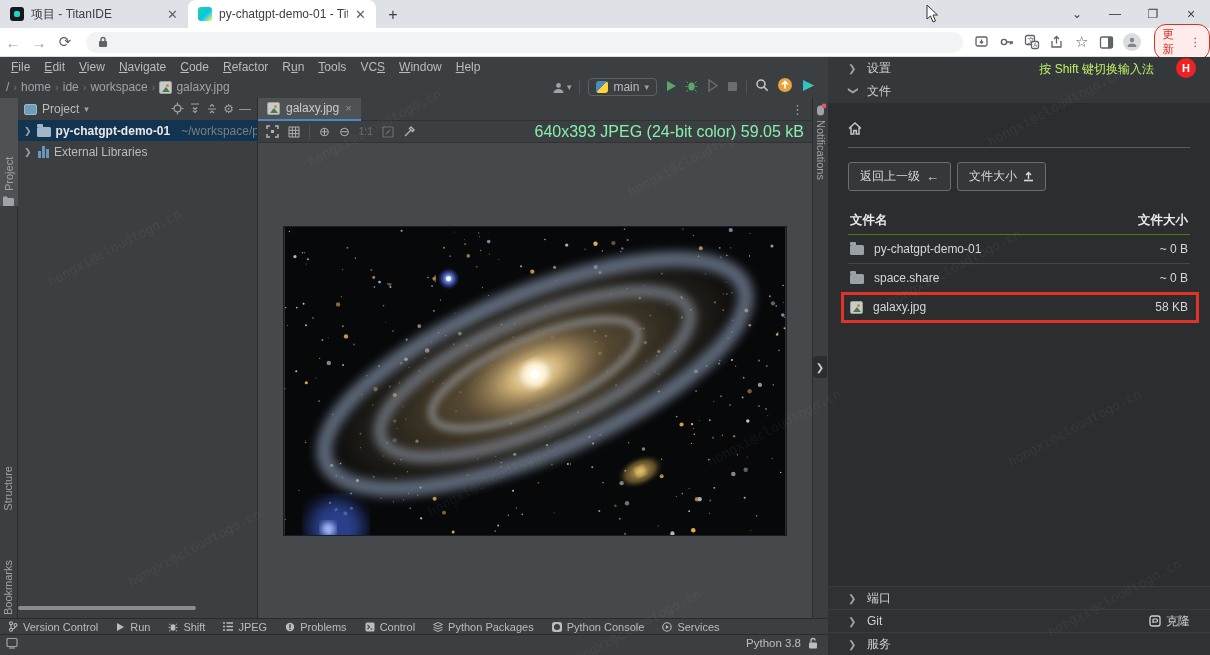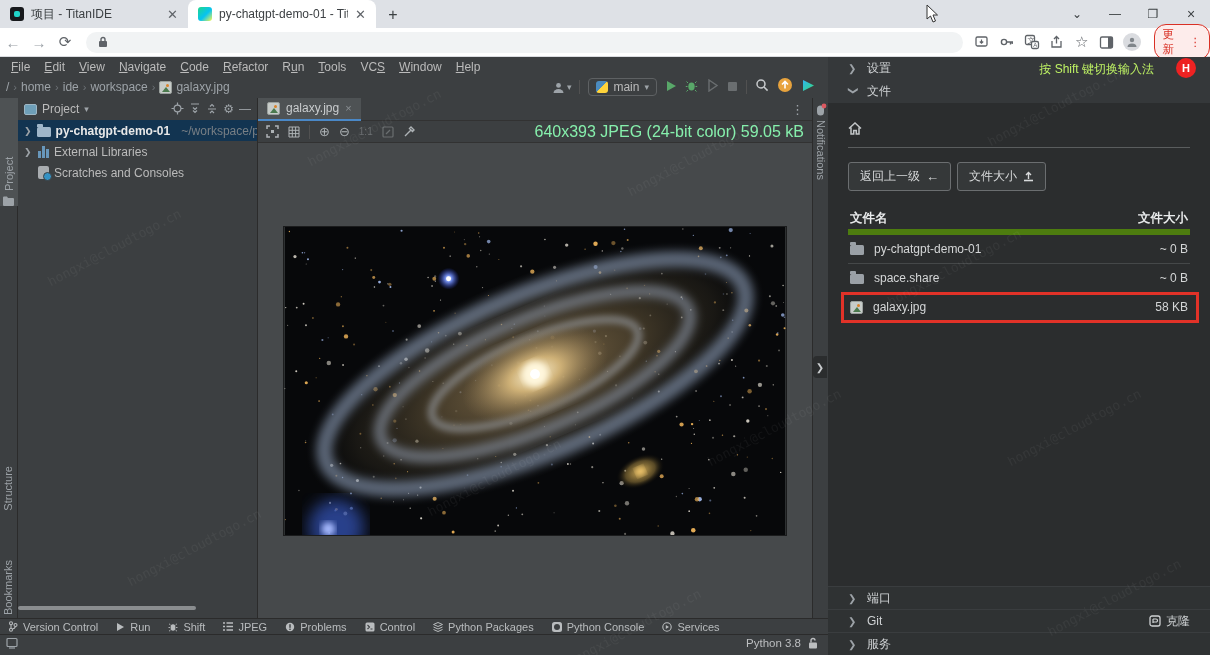--- a/index.html
+++ b/index.html
@@ -107,21 +107,21 @@
   .rsection.bottom { background:#2f3233; border-top:1px solid #3a3d3f; }
   .rsection .ract { margin-left:auto; display:flex; align-items:center; gap:5px; color:#cfd2d4; }
   #imehint { position:absolute; right:56px; top:61px; font-size:12px; color:#bef264; }
   #avatar-user { position:absolute; right:14px; top:58px; width:20px; height:20px; border-radius:50%; background:#ee2222; color:#fff; font-size:11px; font-weight:bold; display:flex; align-items:center; justify-content:center; }
   #filesbody { flex:1; padding:14px 20px 0 20px; position:relative; }
   #homerow { height:22px; display:flex; align-items:center; }
   #filesdivider { height:1px; background:#5a5d5e; margin:8px 0 14px 0; }
   .fbtnrow { display:flex; gap:6px; margin-bottom:22px; }
   .fbtn { display:flex; align-items:center; gap:6px; border:1px solid #6b6e70; border-radius:3px; background:#353839; color:#d8dadb; font-size:12px; padding:5px 11px; }
   #filetable { position:relative; }
-  .ftheader { display:flex; height:22px; align-items:center; font-size:12.5px; font-weight:bold; color:#e8eaeb; border-bottom:6px solid #4d7c0f; padding:0 2px 6px 2px; }
+  .ftheader { display:flex; height:22px; align-items:center; font-size:12.5px; font-weight:bold; color:#e8eaeb; border-bottom:1px solid #4d7c0f; padding:0 2px 6px 2px; }
   .ftheader .col2 { margin-left:auto; }
   .ftrow { display:flex; align-items:center; gap:10px; height:29px; font-size:12px; color:#d4d6d7; border-bottom:1px solid #454849; padding:0 2px; position:relative; }
   .ftrow .fsize { margin-left:auto; }
   #redbox { position:absolute; left:-7px; right:-9px; height:31px; border:3px solid #e13228; pointer-events:none; }
   #rspacer { flex:1; }
 
   .wm { position:absolute; font-family:"DejaVu Sans Mono",monospace; font-size:13px; color:rgba(255,255,255,0.05); transform:rotate(-28deg); white-space:nowrap; pointer-events:none; z-index:50; }
 </style>
 </head>
 <body>
@@ -331,25 +331,20 @@
           <span class="tpath">~/workspace/py-cl</span>
         </div>
         <div class="trow">
           <span class="chev">❯</span>
           <span class="ic-lib">
             <i style="height: 7px;"></i>
             <i style="height: 12px;"></i>
             <i style="height: 9px;"></i>
           </span>
           <span>External Libraries</span>
-        </div>
-        <div class="trow">
-          <span class="chev"></span>
-          <span class="ic-scratch"></span>
-          <span>Scratches and Consoles</span>
         </div>
       </div>
     <div id="hscroll"></div>
   </div>
 
   <div id="editor">
     <div id="edtabs">
       <div id="edtab">
         <span class="ic-img"></span>
         <span>galaxy.jpg</span>

